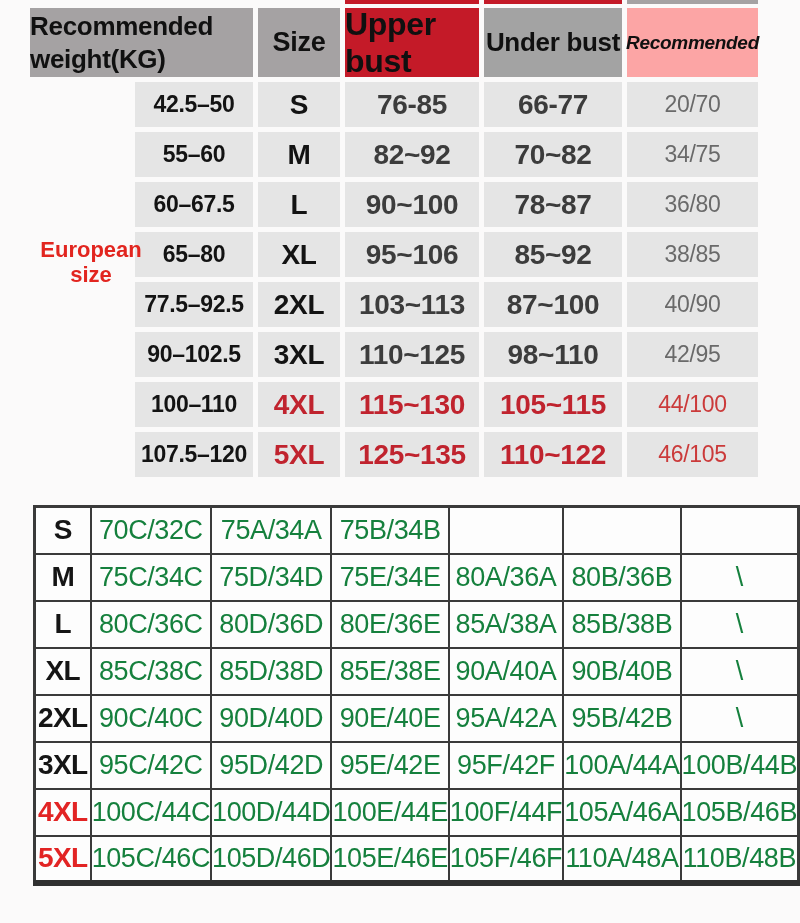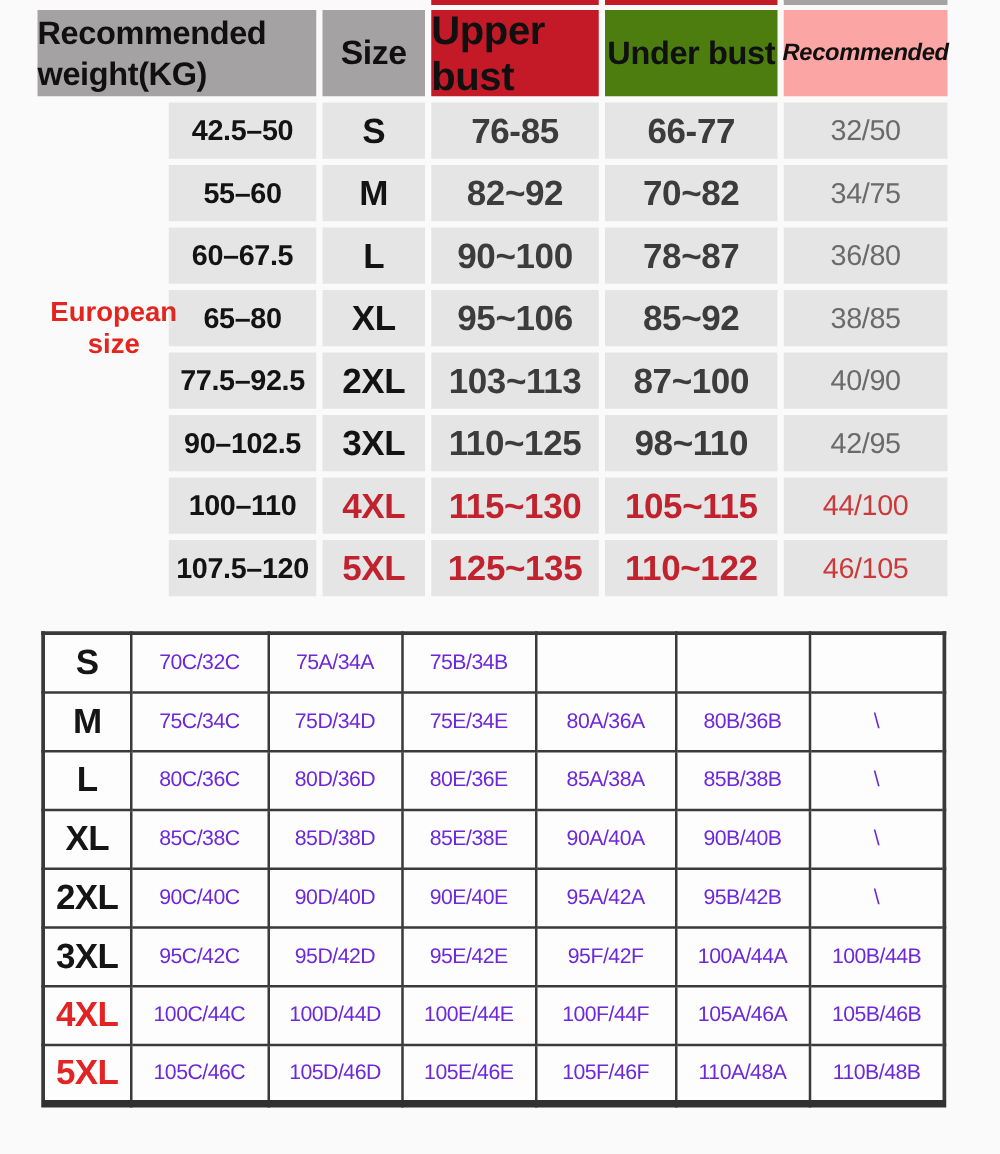--- a/index.html
+++ b/index.html
@@ -31,21 +31,21 @@
     font-weight:bold; color:#101010; letter-spacing:-0.3px;
   }
   .h-weight {
     grid-column:1 / 3;
     background:#a5a2a3;
     justify-content:flex-start; 
     font-size:26px; line-height:1.25;
   }
   .h-size  { background:#a5a2a3; font-size:27px; }
   .h-upper { background:#c41a28; font-size:32px; }
-  .h-under { background:#4d7c0f; font-size:26px; }
+  .h-under { background:#a3a3a3; font-size:26px; }
   .h-rec   { background:#fca5a5; font-size:19px;font-style:italic; }
 
   .spacer { height:45px; background:transparent; }
   .cell {
     height:45px; background:#e5e5e5;
     display:flex; align-items:center; justify-content:center;
     letter-spacing:-0.3px;
   }
   .c-weight { font-weight:bold; font-size:23px; color:#131313; }
   .c-size   { font-weight:bold; font-size:28px; color:#131313; }
@@ -64,21 +64,21 @@
   .b-table {
     position:absolute; left:33px; top:505px;
     border-collapse:collapse; table-layout:fixed;
     background:#fdfdfd;
     border:3px solid #3a3a3a;
     border-bottom:6px solid #303030;
   }
   .b-table td {
     border:2px solid #3a3a3a;
     height:47px; text-align:center; vertical-align:middle;
-    font-size:17px; color:#6d28d9; letter-spacing:-0.4px;
+    font-size:27px; color:#15803d; letter-spacing:-0.4px;
     overflow:hidden; white-space:nowrap;
   }
   .b-table td.size { font-size:28px; font-weight:bold; color:#151515; letter-spacing:-0.5px; }
   .b-table tr.red td.size { color:#e22424; }
 </style>
 </head>
 <body>
 
 <div>
 
@@ -92,21 +92,21 @@
       <div class="hcell h-size">Size</div>
       <div class="hcell h-upper">Upper bust</div>
       <div class="hcell h-under">Under bust</div>
       <div class="hcell h-rec">Recommended</div>
 
     <div class="spacer"></div>
         <div class="cell c-weight">42.5–50</div>
         <div class="cell c-size">S</div>
         <div class="cell c-bust">76-85</div>
         <div class="cell c-bust">66-77</div>
-        <div class="cell c-rec">32/50</div>
+        <div class="cell c-rec">20/70</div>
         <div class="spacer"></div>
         <div class="cell c-weight">55–60</div>
         <div class="cell c-size">M</div>
         <div class="cell c-bust">82~92</div>
         <div class="cell c-bust">70~82</div>
         <div class="cell c-rec">34/75</div>
         <div class="spacer"></div>
         <div class="cell c-weight">60–67.5</div>
         <div class="cell c-size">L</div>
         <div class="cell c-bust">90~100</div>

